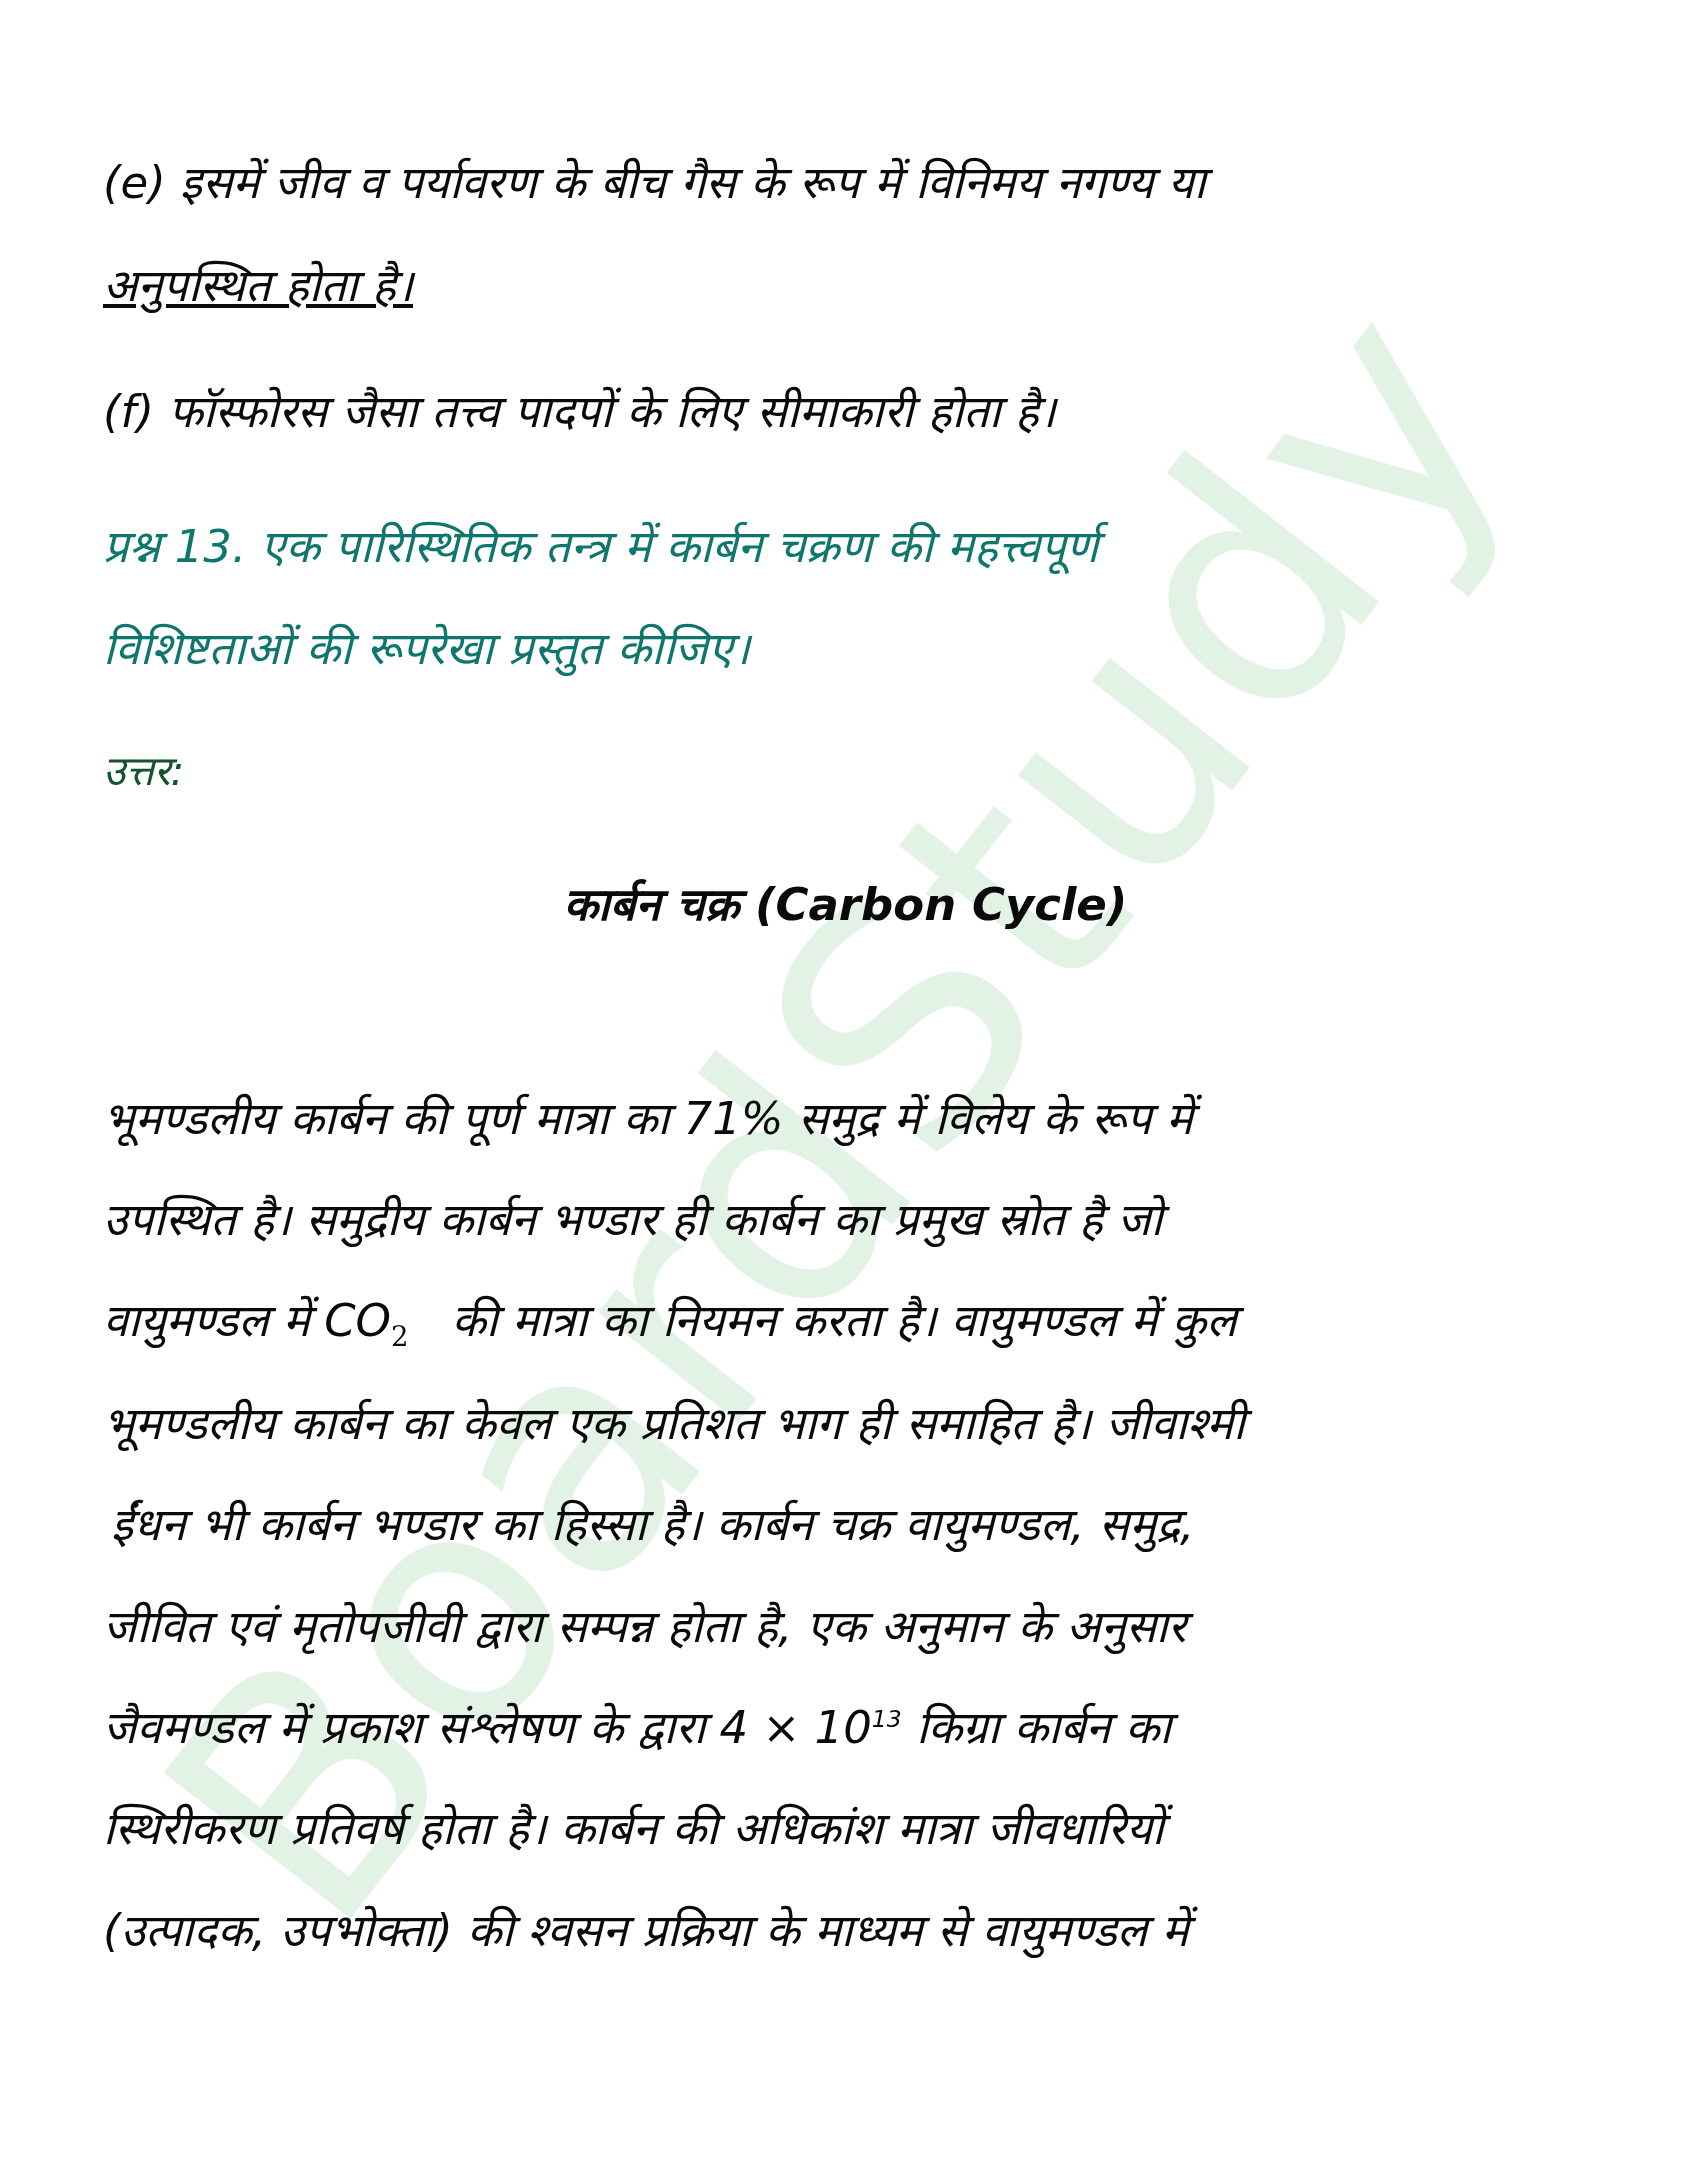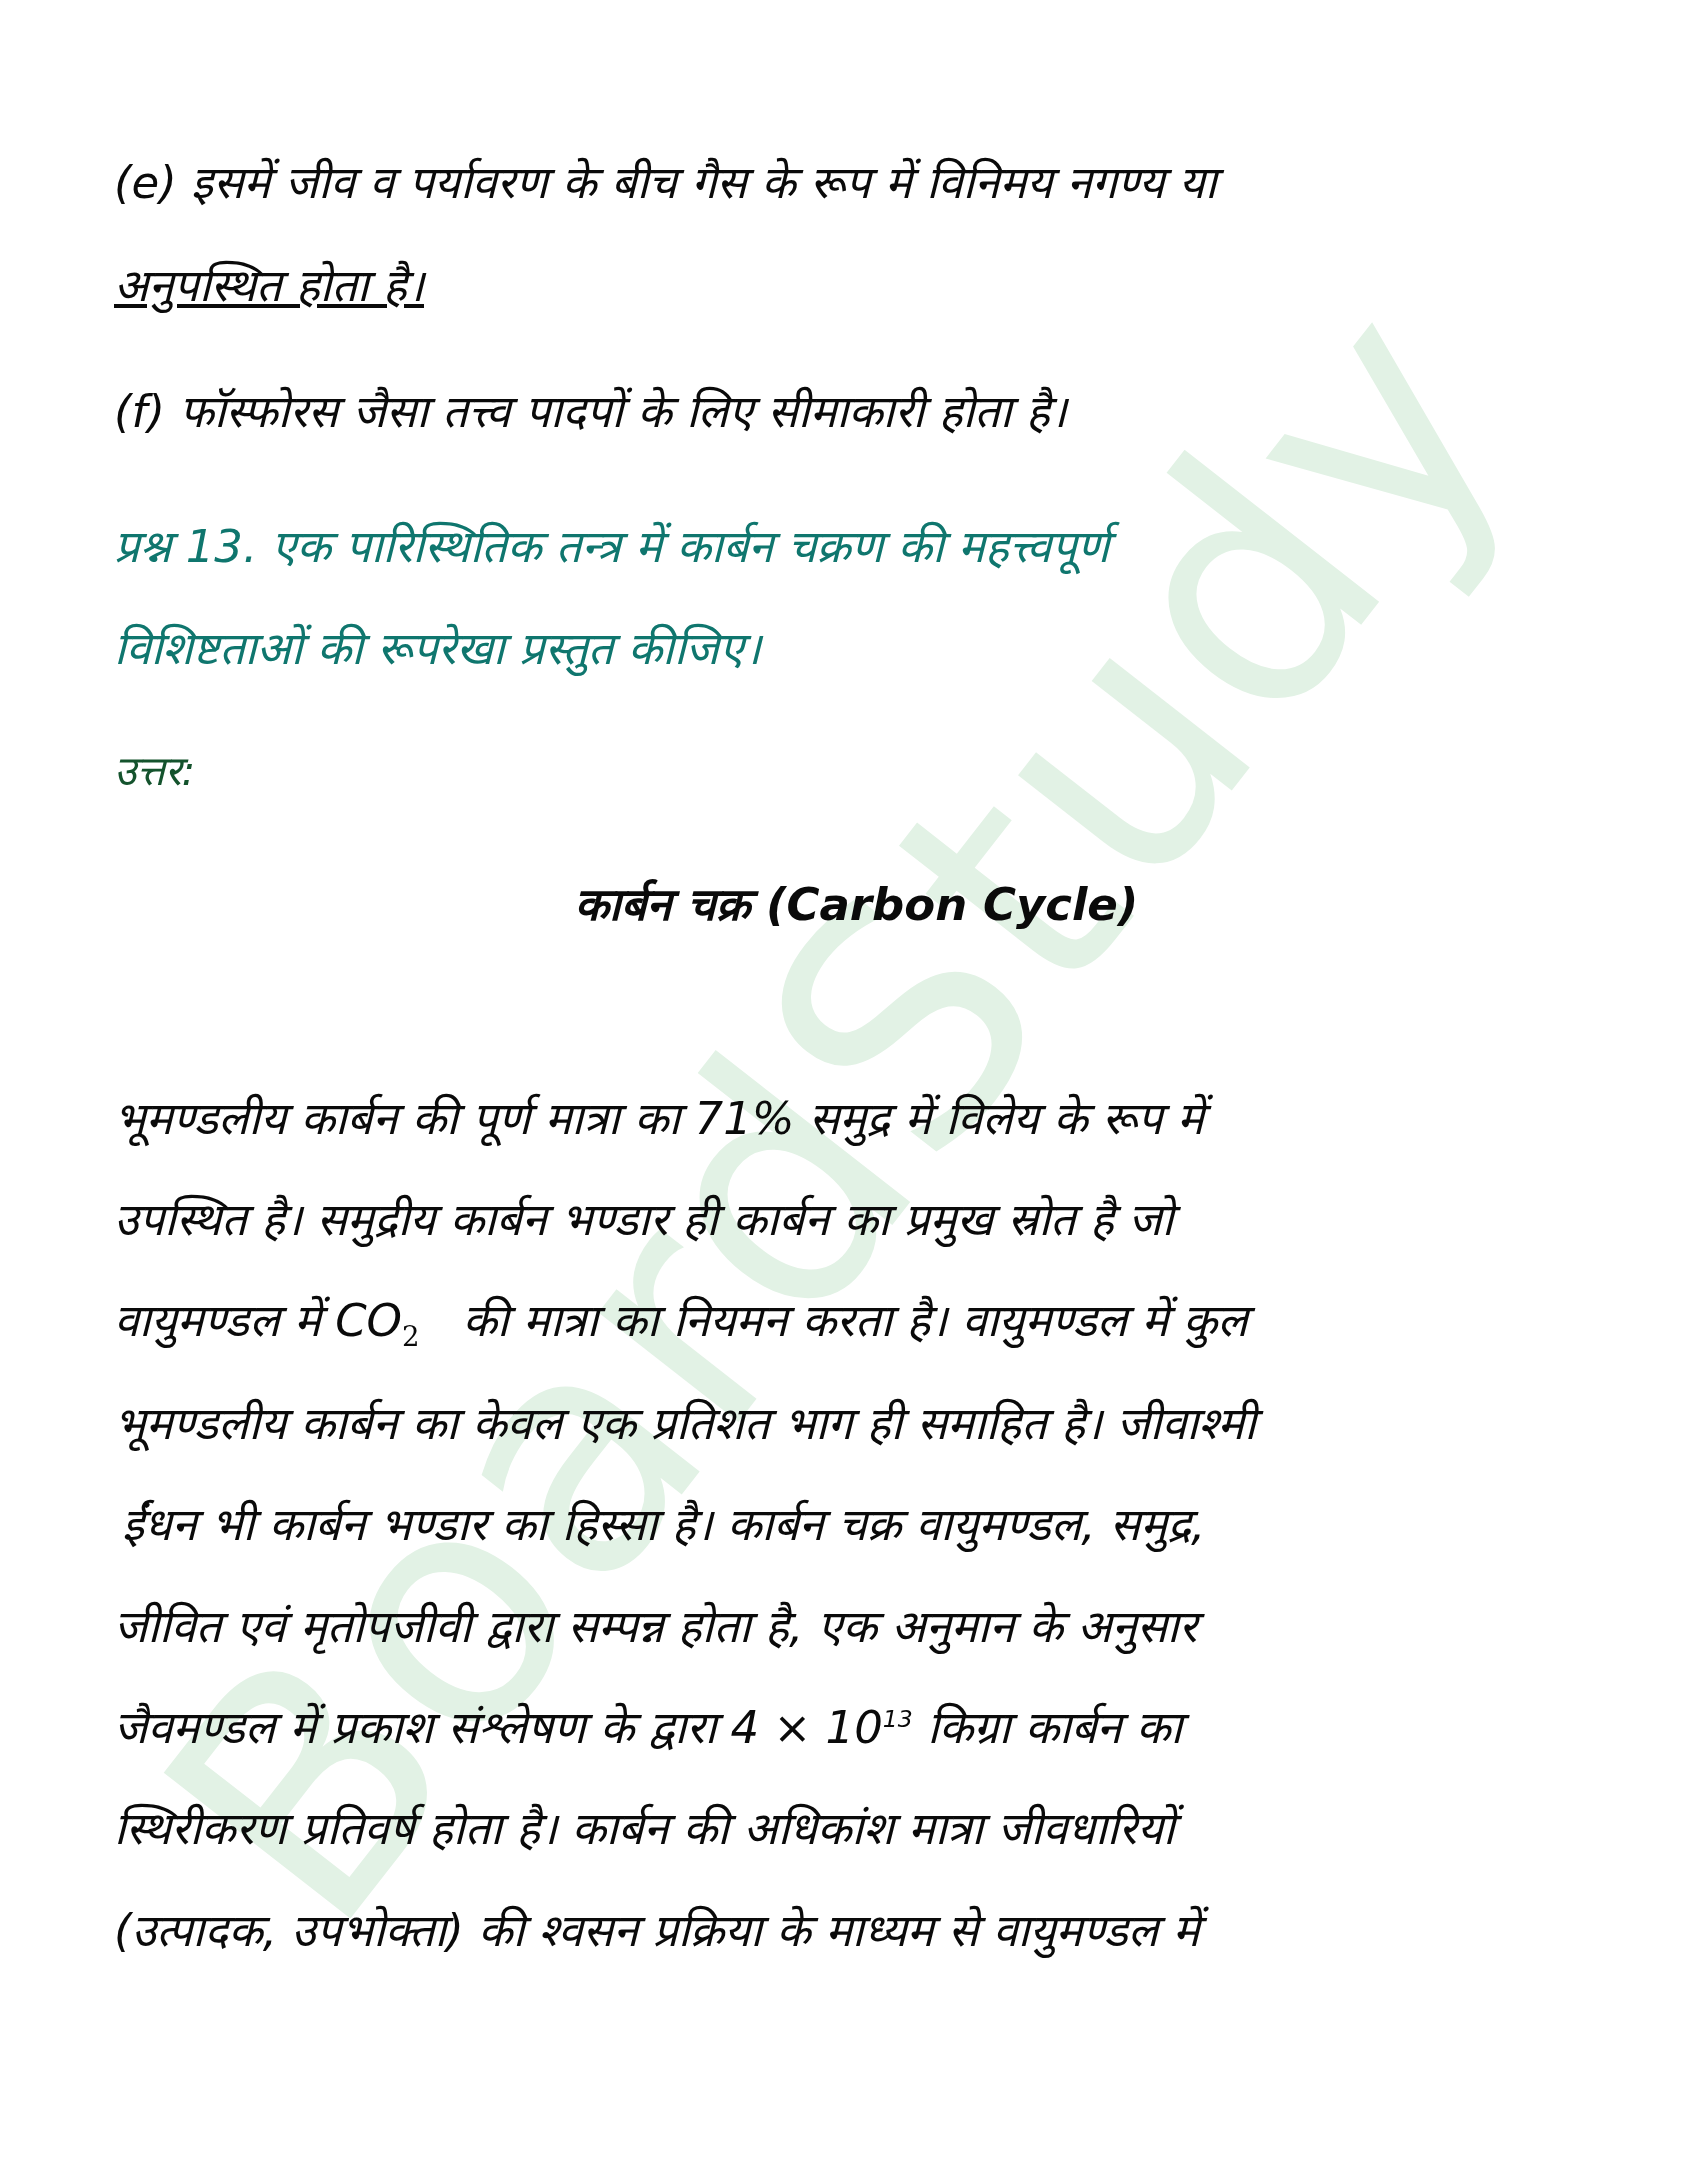--- a/index.html
+++ b/index.html
@@ -24,21 +24,21 @@
       font-size: 325px;
       font-weight: normal;
       color: #e2f2e5;
       white-space: nowrap;
       letter-spacing: 3.9px;
       z-index: 0;
       user-select: none;
     }
     .page {
       position: absolute;
-      left: 15px;
+      left: 4px;
       top: 0;
       width: 1465px;
       height: 2178px;
       z-index: 1;
     }
     .line {
       position: absolute;
       left: 99px;
       font-size: 45px;
       font-style: italic;

